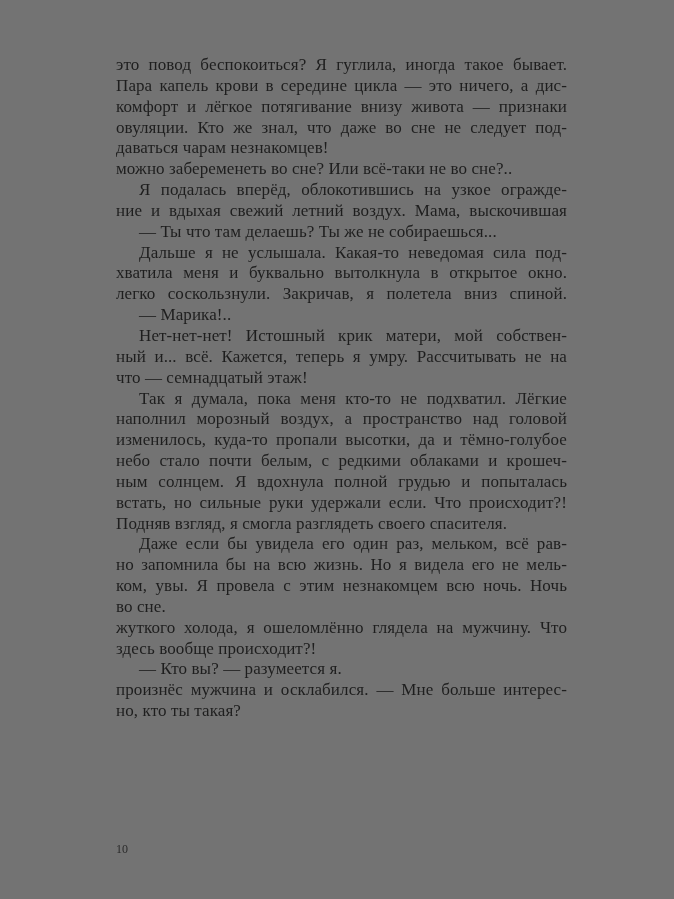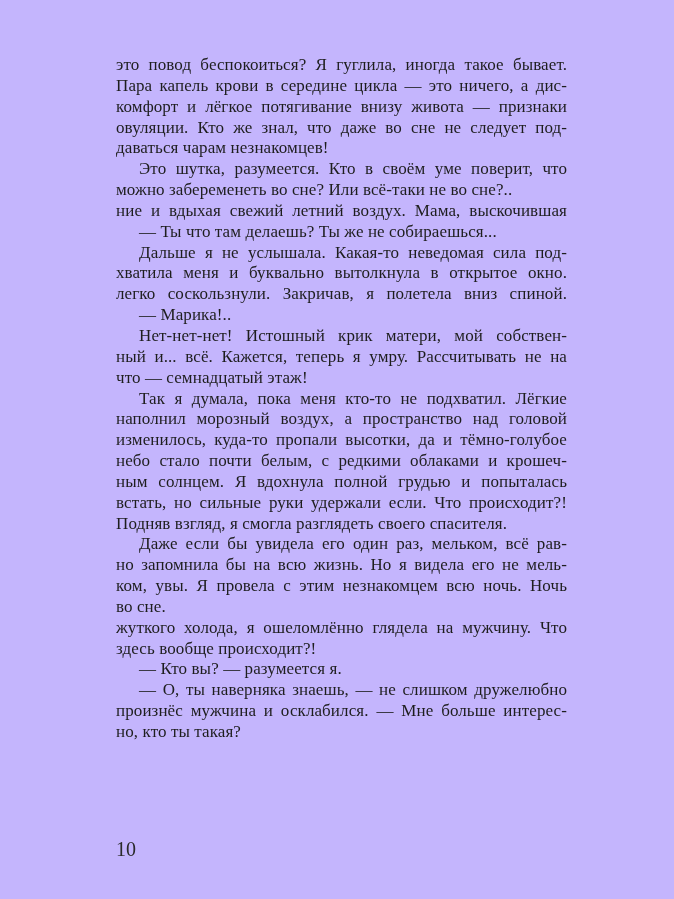--- a/index.html
+++ b/index.html
@@ -11,21 +11,21 @@
     height: 899px;
     background: #ffffff;
     font-family: "Liberation Serif", "DejaVu Serif", serif;
     color: #1e1e1e;
     position: relative;
     overflow: hidden;
   }
   .page {
     position: absolute;
     inset: 0;
-    background: #c4b5fd;
+    background: #737373;
   }
   .text-block {
     position: absolute;
     left: 116px;
     top: 55px;
     width: 451px;
   }
   .line {
     font-size: 17px;
     line-height: 20.85px;
@@ -40,37 +40,37 @@
     text-align: right;
     text-align-last: left;
   }
   .line.indent {
     text-indent: 23px;
   }
   .page-number {
     position: absolute;
     left: 116px;
     top: 839px;
-    font-size: 20px;
+    font-size: 12px;
     line-height: 20px;
     color: #2a2a2a;
   }
 </style>
 </head>
 <body>
 
 <div class="page">
   <div class="text-block" id="text-block">
       <div class="line">это повод беспокоиться? Я гуглила, иногда такое бывает.</div>
       <div class="line">Пара капель крови в середине цикла — это ничего, а дис-</div>
       <div class="line">комфорт и лёгкое потягивание внизу живота — признаки</div>
       <div class="line">овуляции. Кто же знал, что даже во сне не следует под-</div>
       <div class="line end">даваться чарам незнакомцев!</div>
-      <div class="line indent">Это шутка, разумеется. Кто в своём уме поверит, что</div>
       <div class="line end">можно забеременеть во сне? Или всё-таки не во сне?..</div>
+      <div class="line indent">Я подалась вперёд, облокотившись на узкое огражде-</div>
       <div class="line">ние и вдыхая свежий летний воздух. Мама, выскочившая</div>
       <div class="line indent end">— Ты что там делаешь? Ты же не собираешься...</div>
       <div class="line indent">Дальше я не услышала. Какая-то неведомая сила под-</div>
       <div class="line">хватила меня и буквально вытолкнула в открытое окно.</div>
       <div class="line">легко соскользнули. Закричав, я полетела вниз спиной.</div>
       <div class="line indent end">— Марика!..</div>
       <div class="line indent">Нет-нет-нет! Истошный крик матери, мой собствен-</div>
       <div class="line">ный и... всё. Кажется, теперь я умру. Рассчитывать не на</div>
       <div class="line end">что — семнадцатый этаж!</div>
       <div class="line indent">Так я думала, пока меня кто-то не подхватил. Лёгкие</div>
@@ -80,18 +80,17 @@
       <div class="line">ным солнцем. Я вдохнула полной грудью и попыталась</div>
       <div class="line">встать, но сильные руки удержали если. Что происходит?!</div>
       <div class="line end">Подняв взгляд, я смогла разглядеть своего спасителя.</div>
       <div class="line indent">Даже если бы увидела его один раз, мельком, всё рав-</div>
       <div class="line">но запомнила бы на всю жизнь. Но я видела его не мель-</div>
       <div class="line">ком, увы. Я провела с этим незнакомцем всю ночь. Ночь</div>
       <div class="line end">во сне.</div>
       <div class="line">жуткого холода, я ошеломлённо глядела на мужчину. Что</div>
       <div class="line end">здесь вообще происходит?!</div>
       <div class="line indent end">— Кто вы? — разумеется я.</div>
-      <div class="line indent">— О, ты наверняка знаешь, — не слишком дружелюбно</div>
       <div class="line">произнёс мужчина и осклабился. — Мне больше интерес-</div>
       <div class="line end">но, кто ты такая?</div>
     </div>
   <div class="page-number">10</div>
 </div>
 
 </body></html>

